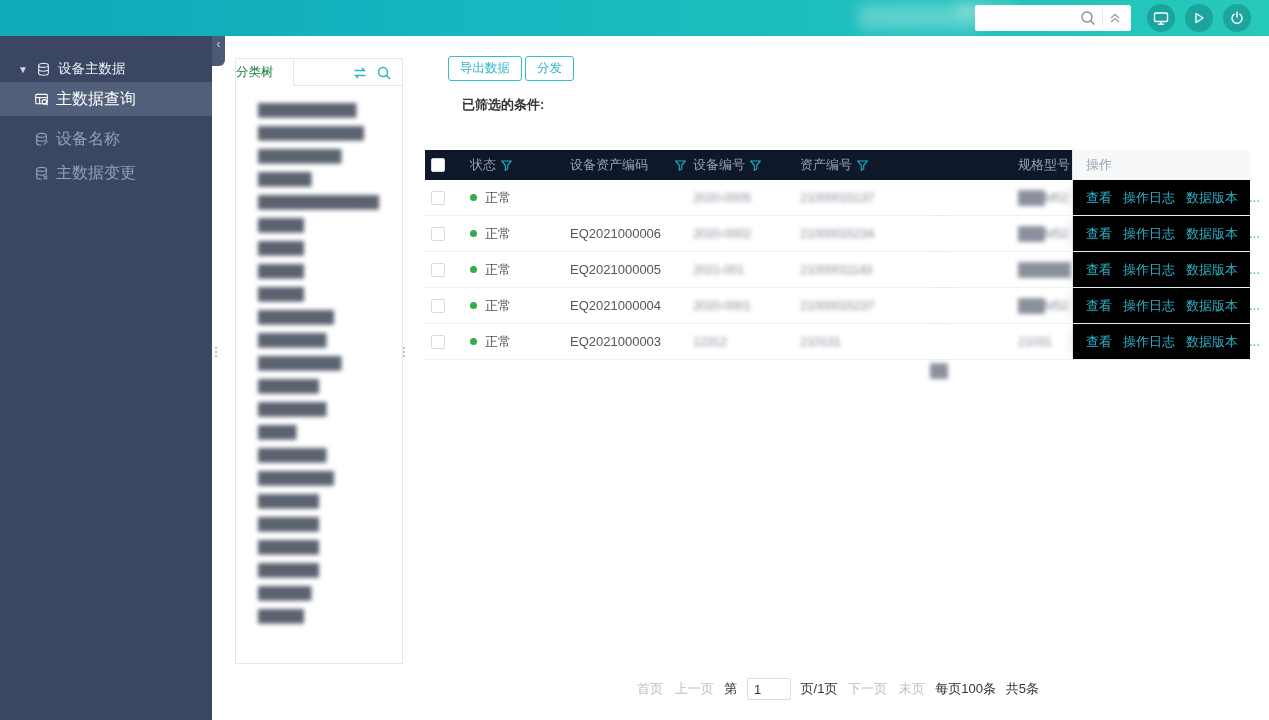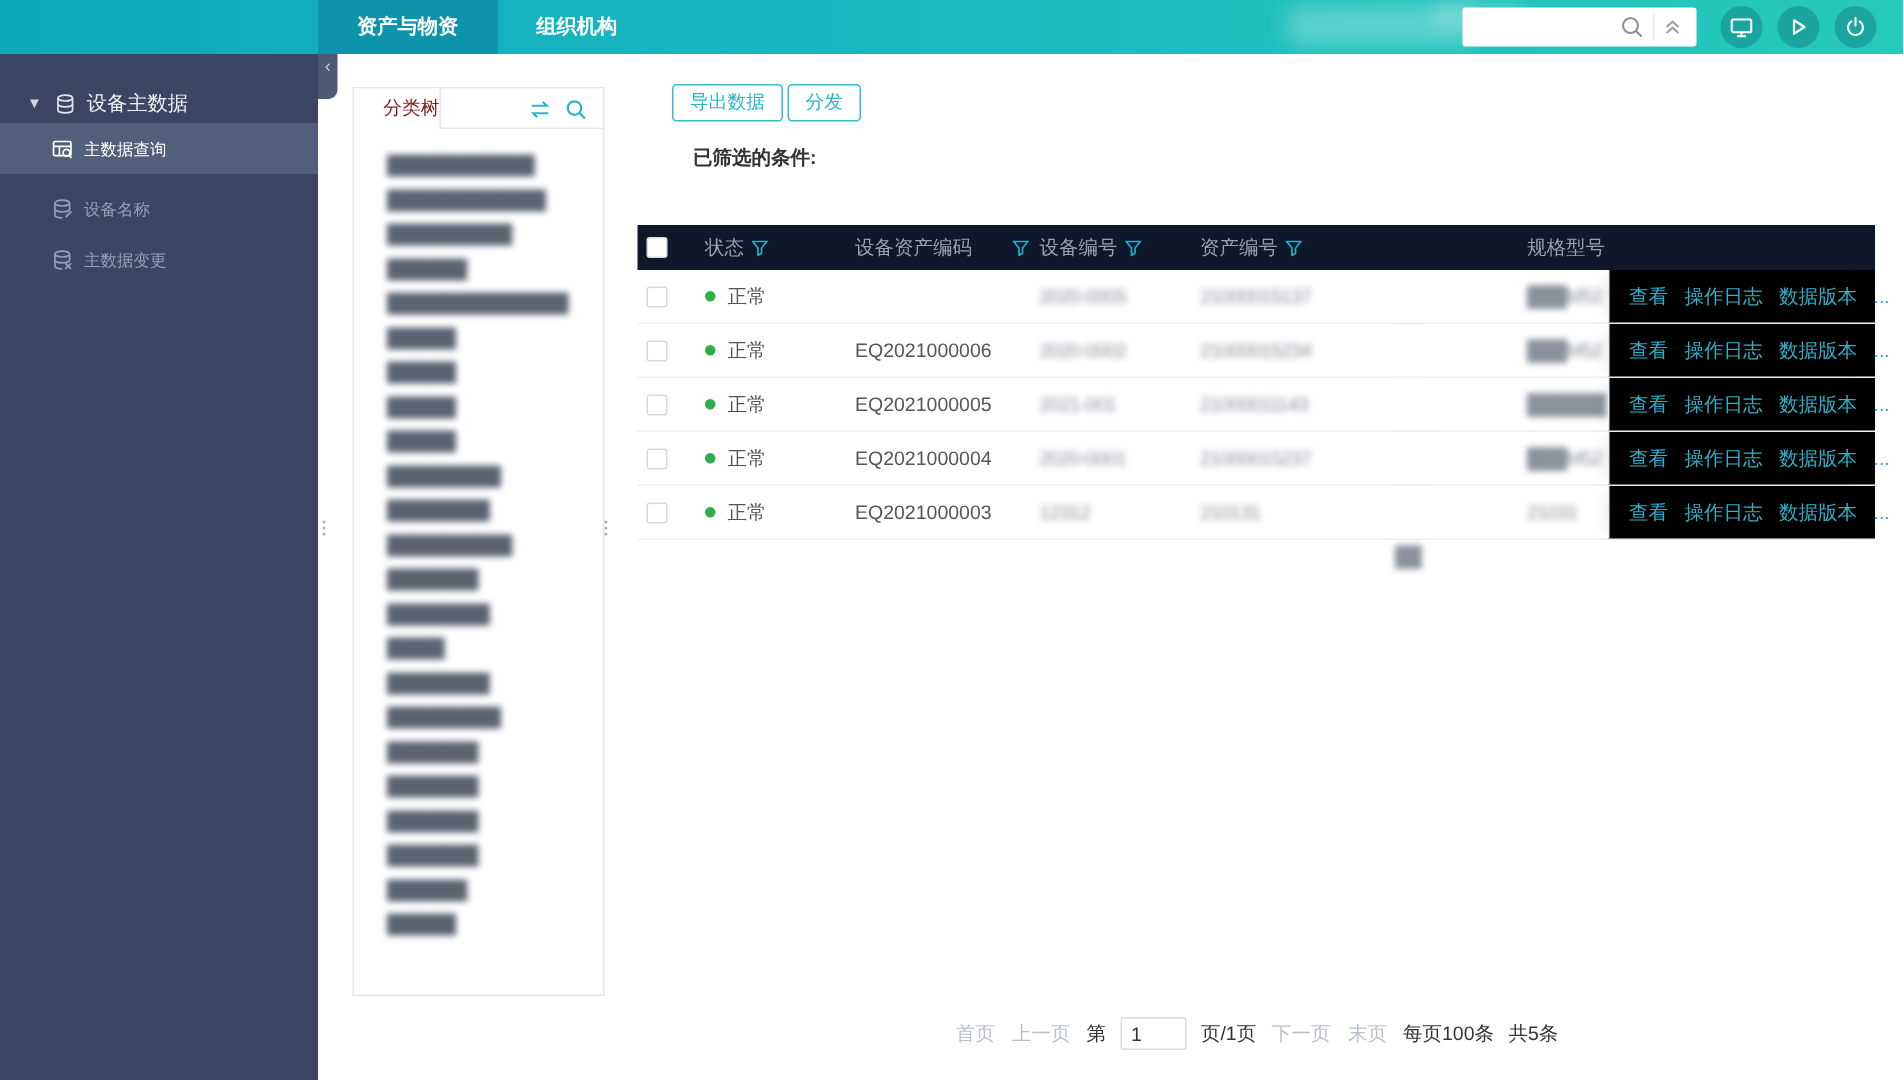--- a/index.html
+++ b/index.html
@@ -27,41 +27,41 @@
   .cb-monitor { left:1147px; } .cb-play { left:1185px; } .cb-power { left:1223px; }
 
   
   .sidebar { position:absolute; left:0; top:36px; width:212px; height:684px; background:#3b4662; z-index:20; }
   .side-group { position:absolute; left:0; top:18px; width:212px; height:30px; display:flex; align-items:center;
     color:#eef1f7; font-size:13.5px; cursor:pointer; }
   .side-caret { margin-left:18px; font-size:10px; color:#cfd6e2; }
   .side-ic { margin-left:8px; display:inline-flex; }
   .side-group span.lbl { margin-left:7px; }
   .side-item { position:absolute; left:0; width:212px; height:34px; display:flex; align-items:center;
-    color:#93a0b8; font-size:11px; cursor:pointer; }
+    color:#93a0b8; font-size:16px; cursor:pointer; }
   .side-item .ic { margin-left:34px; display:inline-flex; }
   .side-item span.lbl { margin-left:7px; }
   .side-item.active { background:#525f7a; color:#fff; }
   .si-1 { top:46px; } .si-2 { top:86px; } .si-3 { top:120px; }
   .collapse-tab { position:absolute; left:212px; top:22px; width:13px; height:44px; background:#4d5a74;
     border-radius:0 6px 6px 0; display:flex; align-items:center; justify-content:center;
     color:#c7d0de; font-size:12px; cursor:pointer; z-index:21; }
 
   
   .grip { position:absolute; width:5px; height:16px; display:flex; flex-direction:column; gap:2px;
     align-items:center; justify-content:center; cursor:col-resize; z-index:25; }
   .grip i { width:2px; height:2px; border-radius:50%; background:#a9b0bd; }
   .grip-left { left:213px; top:344px; } .grip-right { left:401px; top:344px; }
 
   
   .tree-panel { position:absolute; left:235px; top:58px; width:168px; height:606px;
     border:1px solid #e3e6ea; background:#fff; }
   .tree-header { height:27px; border-bottom:1px solid #e3e6ea; position:relative; }
-  .tree-tab { position:absolute; left:0; top:0; width:58px; height:27px; line-height:26px; text-align:right;
-    color:#7f1d1d; font-size:12.5px; border-right:1px solid #e3e6ea; background:#fff; cursor:pointer; }
+  .tree-tab { position:absolute; left:0; top:0; width:58px; height:27px; line-height:26px; text-align:left;
+    color:#15803d; font-size:12.5px; border-right:1px solid #e3e6ea; background:#fff; cursor:pointer; }
   .tree-ic { position:absolute; top:6px; width:16px; height:16px; cursor:pointer; }
   .ti-swap { right:34px; } .ti-search { right:10px; }
   .tree-list { position:absolute; left:0; top:40px; width:166px; }
   .tree-item { height:23px; line-height:23px; padding-left:22px; font-size:12px; color:#5b6270;
     filter:blur(2.3px); white-space:nowrap; overflow:hidden; cursor:pointer; letter-spacing:-1px; }
 
   
   .btn { position:absolute; height:25px; border:1px solid #35bccd; border-radius:3px; background:#fff;
     color:#2bb6c8; font-size:12.5px; padding:0 11px; line-height:23px; cursor:pointer; }
   .btn-export { left:448px; top:56px; }
@@ -94,24 +94,20 @@
     padding-left:6px; color:#333; margin:0 3px; outline:none; }
 
   svg { display:block; }
 </style>
 </head>
 <body>
 
 <div class="page">
 
   <div class="topbar">
-    <div class="topbar-tabs">
-      <div class="top-tab active">资产与物资</div>
-      <div class="top-tab">组织机构</div>
-    </div>
 
     <div class="brand-blur"></div>
     <div class="brand-blur2"></div>
 
     <div class="search-wrap">
       <input value="" style="">
       <span class="sw-icon sw-search">
         <svg width="18" height="18" viewBox="0 0 18 18">
             <circle cx="8" cy="8" r="5" fill="none" stroke="#8a8f98" stroke-width="1.4"></circle>
             <line x1="11.7" y1="11.7" x2="15.4" y2="15.4" stroke="#8a8f98" stroke-width="1.4"></line>
@@ -303,20 +299,23 @@
         <span>设备名称</span>
         <span class="funnel">
             <svg width="11" height="11" viewBox="0 0 11 11">
               <path d="M.8 1 h9.4 L6.7 5.3 v3.6 l-2.4 1.3 V5.3 Z" fill="none" stroke="#19b6c9" stroke-width="1.1"></path>
             </svg>
           </span>
       </span>
       <span class="cell c-model">
         <span>规格型号</span>
       </span>
+      <span class="c-ops">
+        <span>操作</span>
+      </span>
     </div>
 
     <div>
 
     <div class="tr">
         <span class="cell c-check">
             <span class="chk"></span>
           </span>
         <span class="cell c-status">
             <span class="dot"></span>

